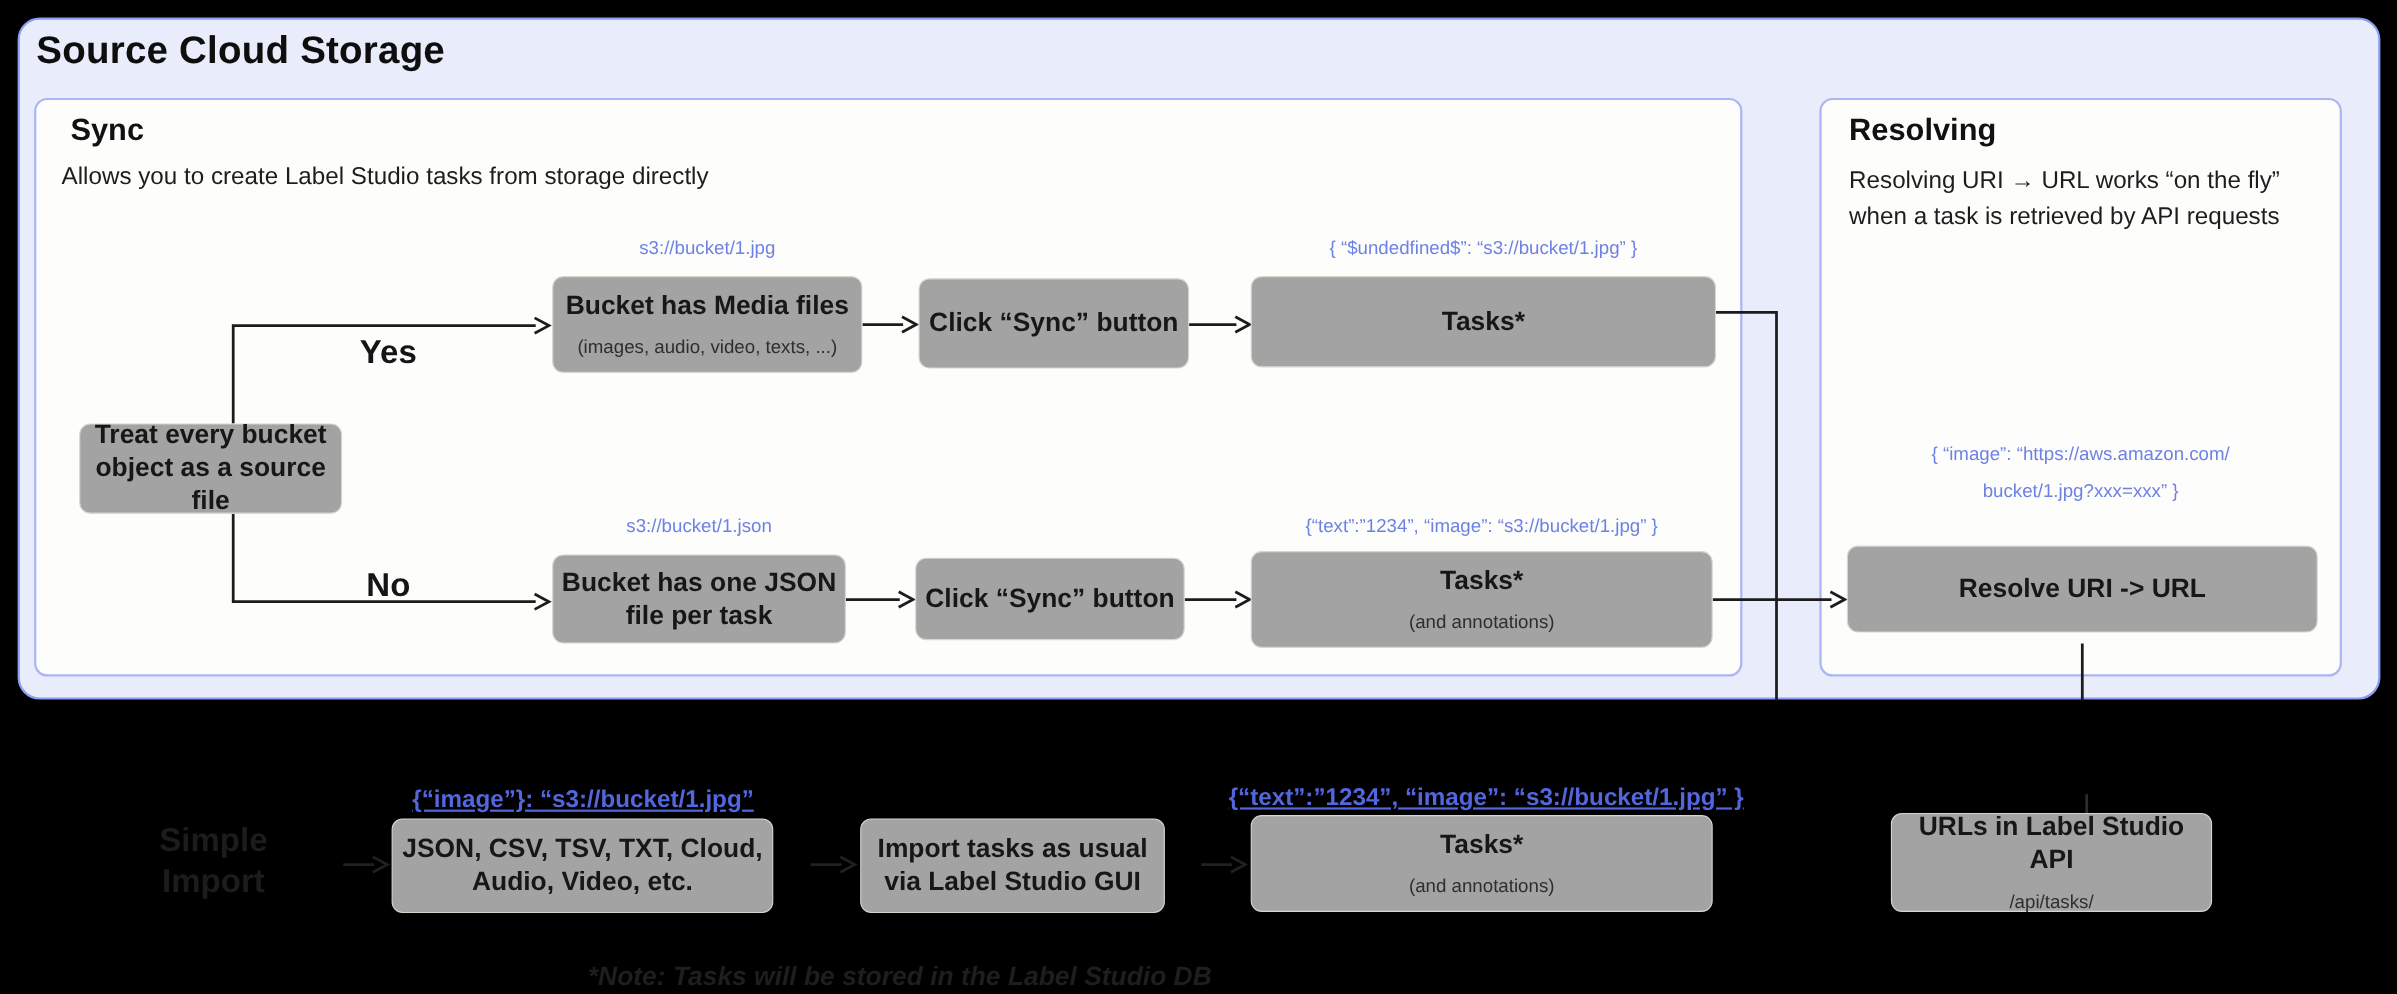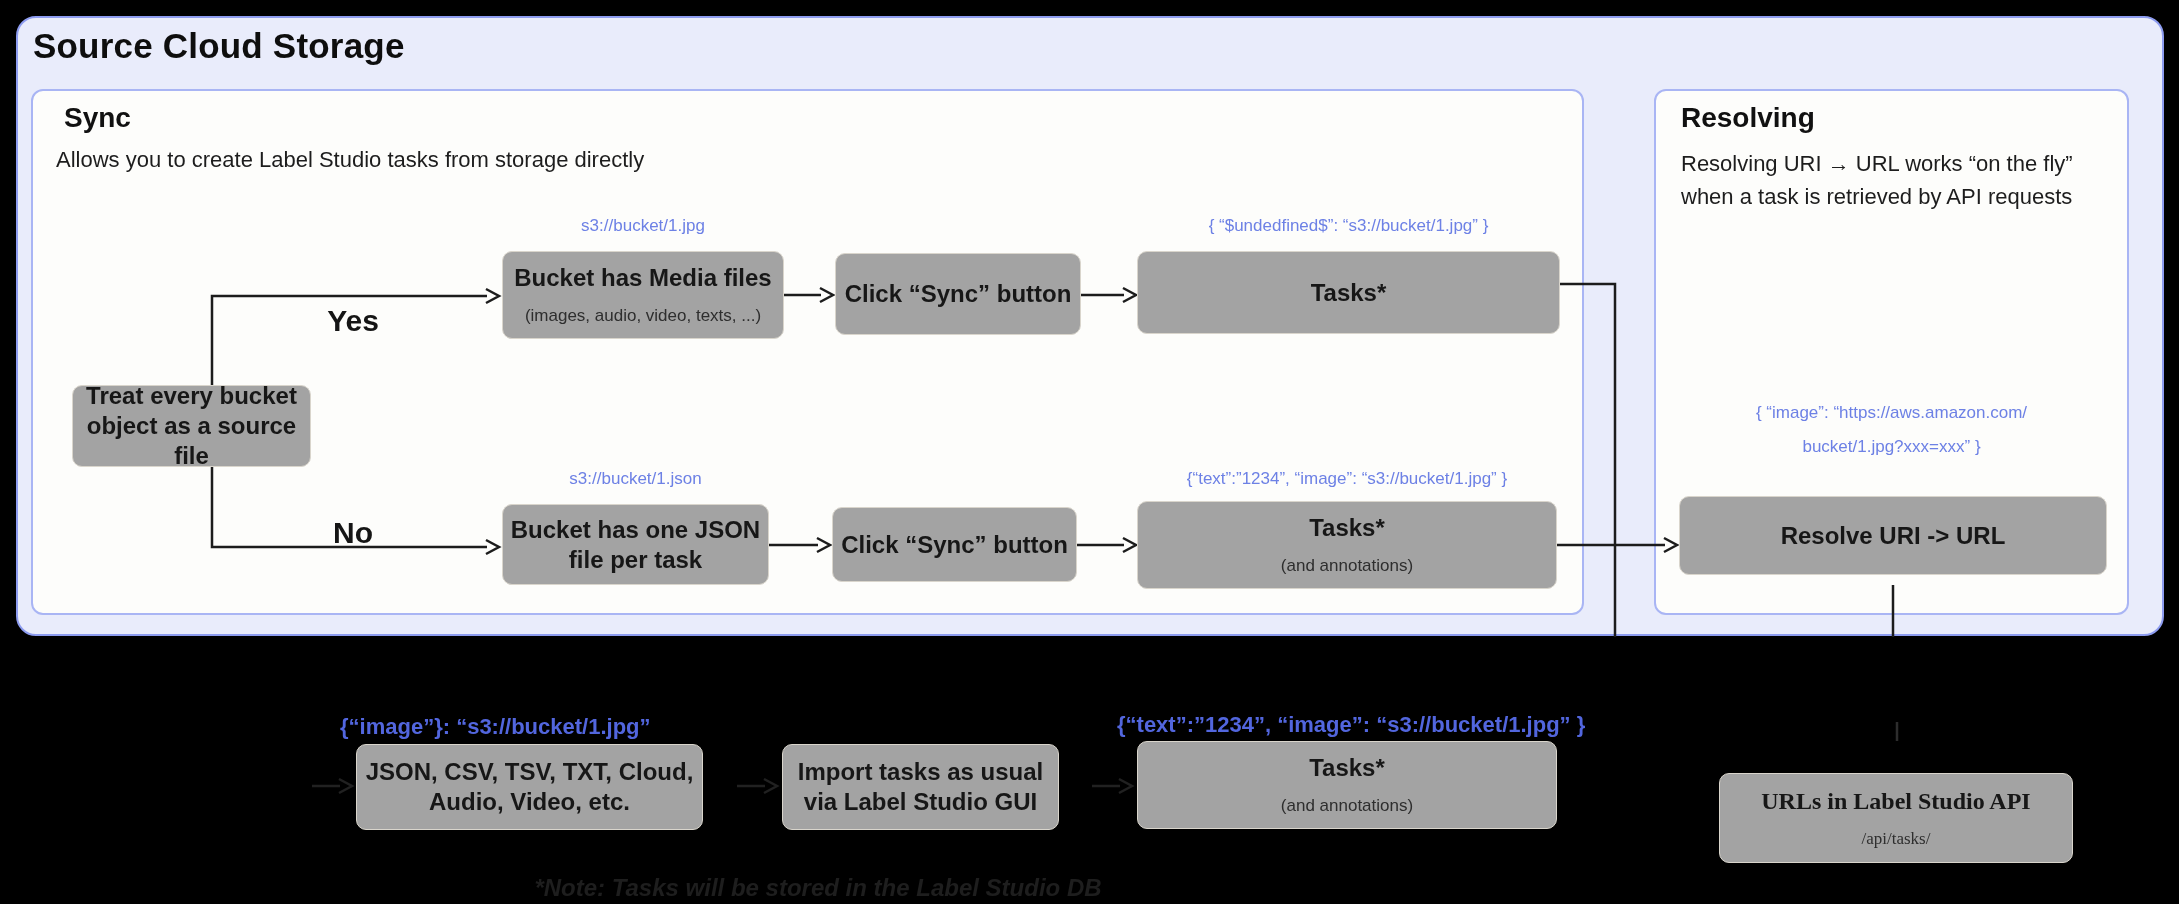--- a/index.html
+++ b/index.html
@@ -19,21 +19,21 @@
   .section-sub{font-size:22px;color:#1d1d1d;}
   .node{
     background:#a3a3a3;border:1.5px solid #d9d5cc;border-radius:10px;box-sizing:border-box;
     display:flex;flex-direction:column;align-items:center;justify-content:center;
     text-align:center;padding:4px 4px;
   }
   .node-title{font-size:24px;font-weight:700;color:#171717;line-height:30px;}
   .node-sub{font-size:17px;color:#2e2e2e;line-height:22px;margin-top:12px;}
   .blue-label{font-size:17px;color:#6d81e5;text-align:center;line-height:26px;white-space:nowrap;}
   .blue-label.wrap{white-space:normal;line-height:34px;}
-  .blue-label-bright{font-size:22px;font-weight:700;color:#5266de;text-align:left;white-space:nowrap;}
+  .blue-label-bright{font-size:22px;font-weight:700;color:#5266de;text-align:center;white-space:nowrap;text-decoration:underline;}
   .branch-label{font-size:30px;font-weight:700;color:#151515;text-align:center;}
   .ghost-title{font-size:30px;font-weight:700;color:#1c1c1c;line-height:37px;text-align:center;}
   .note{font-size:24px;font-style:italic;font-weight:700;color:#1e1e1e;text-align:center;}
   .desc-line{display:block;}
   .connectors{position:absolute;left:0;top:0;pointer-events:none;}
 </style>
 </head>
 <body>
 
 <div id="stage">
@@ -127,20 +127,24 @@
   <div class="abs blue-label" style="left:1117px;top:466px;width:460px;">{“text”:”1234”,  “image”: “s3://bucket/1.jpg” }</div>
   <div class="abs node" style="left:1137px;top:501px;width:420px;height:88px;">
     <span class="node-title">Tasks*</span>
     <span class="node-sub">(and annotations)</span>
   </div>
 
   <div class="abs node" style="left:1679px;top:496px;width:428px;height:79px;">
     <span class="node-title">Resolve URI -&gt; URL</span>
   </div>
 
+  <div class="abs ghost-title" style="left:118px;top:746px;width:152px;">
+    <span class="desc-line">Simple</span>
+    <span class="desc-line">Import</span>
+  </div>
 
   <div class="abs blue-label-bright" style="left:340px;top:714px;width:380px;">{“image”}: “s3://bucket/1.jpg”</div>
   <div class="abs node" style="left:356px;top:744px;width:347px;height:86px;">
     <span class="node-title">
         <span class="desc-line">JSON, CSV, TSV, TXT, Cloud,</span>
         <span class="desc-line">Audio, Video, etc.</span>
       </span>
   </div>
 
   <div class="abs node" style="left:782px;top:744px;width:277px;height:86px;">
@@ -149,20 +153,20 @@
         <span class="desc-line">via Label Studio GUI</span>
       </span>
   </div>
 
   <div class="abs blue-label-bright" style="left:1117px;top:712px;width:460px;">{“text”:”1234”,  “image”: “s3://bucket/1.jpg” }</div>
   <div class="abs node" style="left:1137px;top:741px;width:420px;height:88px;">
     <span class="node-title">Tasks*</span>
     <span class="node-sub">(and annotations)</span>
   </div>
 
-  <div class="abs node" style="left:1719px;top:773px;width:354px;height:90px;font-family:Liberation Serif, serif;">
+  <div class="abs node" style="left:1719px;top:739px;width:292px;height:90px;">
     <span class="node-title">URLs in Label Studio API</span>
     <span class="node-sub">/api/tasks/</span>
   </div>
 
   <div class="abs note" style="left:518px;top:874px;width:600px;">*Note: Tasks will be stored in the Label Studio DB</div>
 
 </div>
 
 </body></html>

